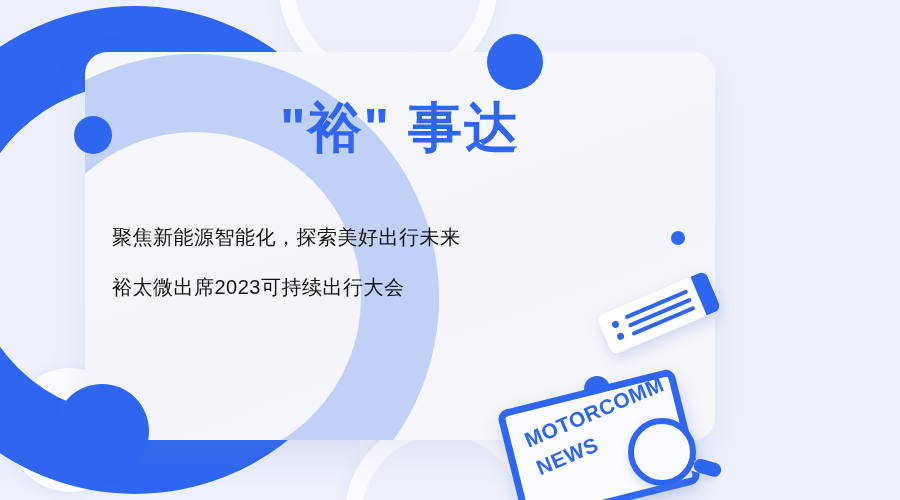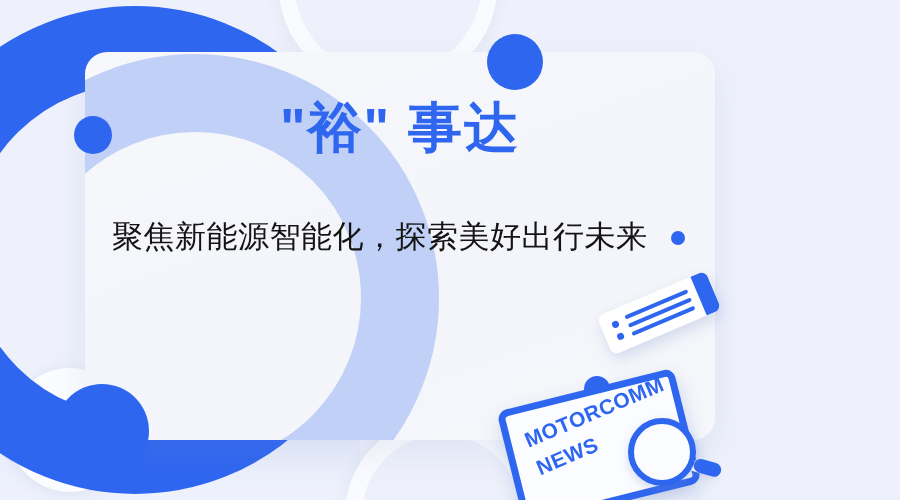--- a/index.html
+++ b/index.html
@@ -130,21 +130,21 @@
     line-height: 1.15;
     white-space: nowrap;
     font-family: "Liberation Sans", "DejaVu Sans", sans-serif;
   }
   .subtitle {
     position: absolute;
     left: 112px;
     top: 212px;
     width: 560px;
     color: #141414;
-    font-size: 31px;
+    font-size: 20px;
     line-height: 50px;
     letter-spacing: .5px;
     font-family: "Liberation Sans", "DejaVu Sans", sans-serif;
   }
   .subtitle-line { white-space: nowrap; }
 
   
   .list-card {
     position: absolute;
     left: 600px;
@@ -289,20 +289,21 @@
   </div>
 
   <div class="dot dot-bl"></div>
   <div class="dot dot-left"></div>
   <div class="dot dot-top"></div>
 
   <div class="headline">"裕" 事达</div>
 
   <div class="subtitle">
     <div class="subtitle-line">聚焦新能源智能化，探索美好出行未来</div>
+    <div class="subtitle-line">裕太微出席2023可持续出行大会</div>
   </div>
   <div class="dot dot-sub"></div>
 
   <div class="list-card">
     <span class="bullet b1"></span>
     <span class="bullet b2"></span>
     <span class="bar r1"></span>
     <span class="bar r2"></span>
     <span class="bar r3"></span>
     <span class="tail"></span>

